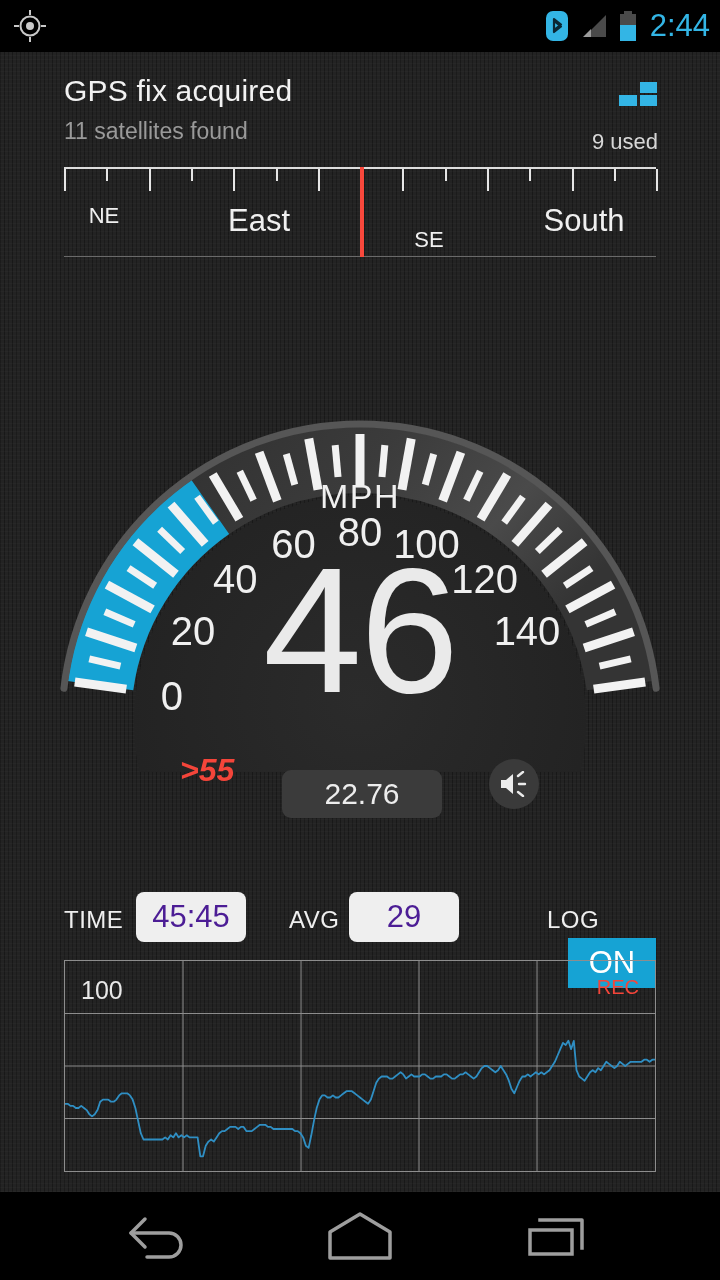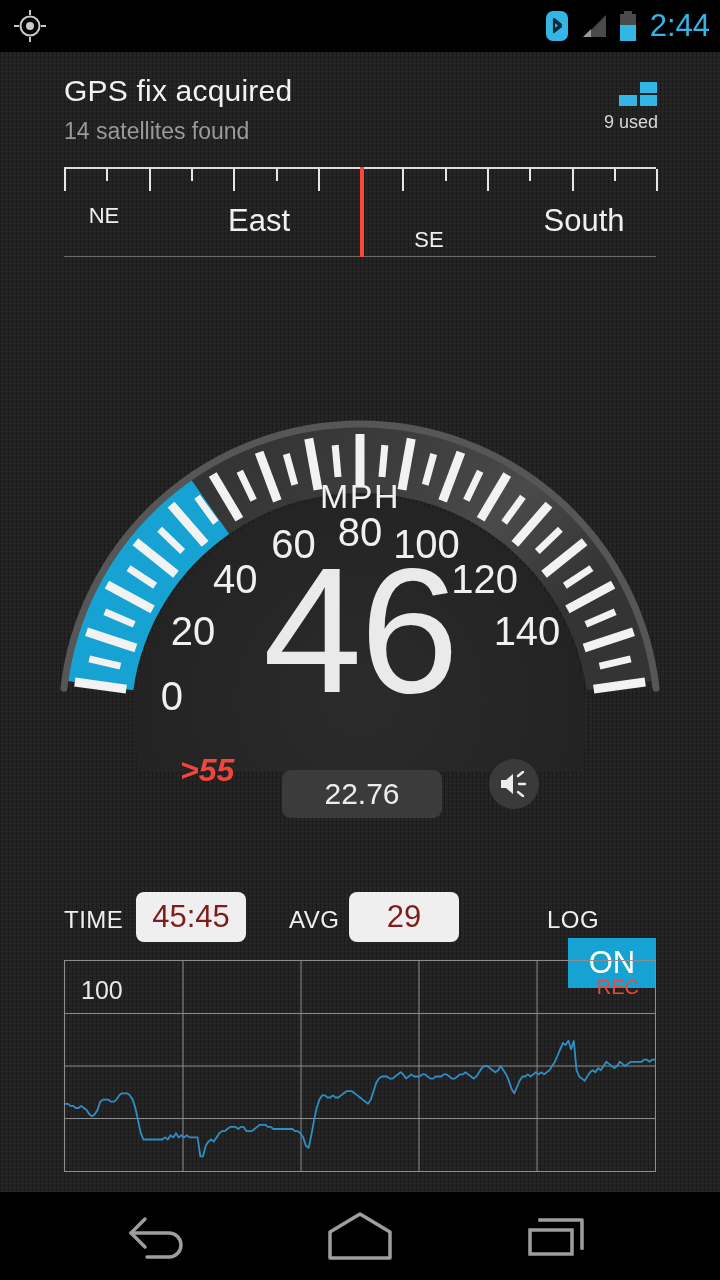--- a/index.html
+++ b/index.html
@@ -44,22 +44,22 @@
   
   .hdr-title{
     position:absolute;left:64px;top:22px;
     color:#f2f2f2;font-size:30px;font-weight:400;letter-spacing:.2px;
   }
   .hdr-sub{
     position:absolute;left:64px;top:66px;
     color:#9a9a9a;font-size:23px;font-weight:400;
   }
   .hdr-used{
-    position:absolute;right:62px;top:60px;
-    color:#d8d8d8;font-size:18px;
+    position:absolute;right:62px;top:77px;
+    color:#d8d8d8;font-size:22px;
   }
   .hdr-sats{
     position:absolute;right:62px;top:28px;width:42px;height:28px;
   }
 
   
   .compass{
     position:absolute;left:64px;top:115px;width:592px;height:90px;
   }
   .compass-top{position:absolute;left:0;top:0;width:592px;height:2px;background:#dcdcdc;}
@@ -112,21 +112,21 @@
   
   .stats{position:absolute;left:64px;top:840px;width:592px;height:56px;}
   .st-label{
     position:absolute;top:14px;color:#efefef;font-size:24px;letter-spacing:.5px;
   }
   .st-pill{
     position:absolute;top:0;height:50px;background:#efefef;border-radius:8px;
   }
   .st-pill span{
     display:block;width:100%;text-align:center;line-height:50px;
-    color:#7f1d1d;font-size:31px;
+    color:#4c1d95;font-size:31px;
   }
   .st-toggle{
     position:absolute;top:0;height:50px;width:88px;background:#16a3d4;margin-top:46px;
   }
   .st-toggle span{
     display:block;width:100%;text-align:center;line-height:50px;
     color:#ffffff;font-size:31px;
   }
 
   
@@ -187,21 +187,21 @@
         </svg>
       </span>
       <span class="sb-time">2:44</span>
     </div>
   </div>
 
   <div class="body texture">
 
     <div>
       <div class="hdr-title">GPS fix acquired</div>
-      <div class="hdr-sub">14 satellites found</div>
+      <div class="hdr-sub">11 satellites found</div>
       <div class="hdr-used">9 used</div>
       <span class="hdr-sats">
         <svg width="42" height="28" viewBox="0 0 42 28">
           <rect x="24" y="2" width="17" height="11" fill="#33b5e5"></rect>
           <rect x="24" y="15" width="17" height="11" fill="#33b5e5"></rect>
           <rect x="3" y="15" width="18" height="11" fill="#33b5e5"></rect>
         </svg>
       </span>
     </div>
 

